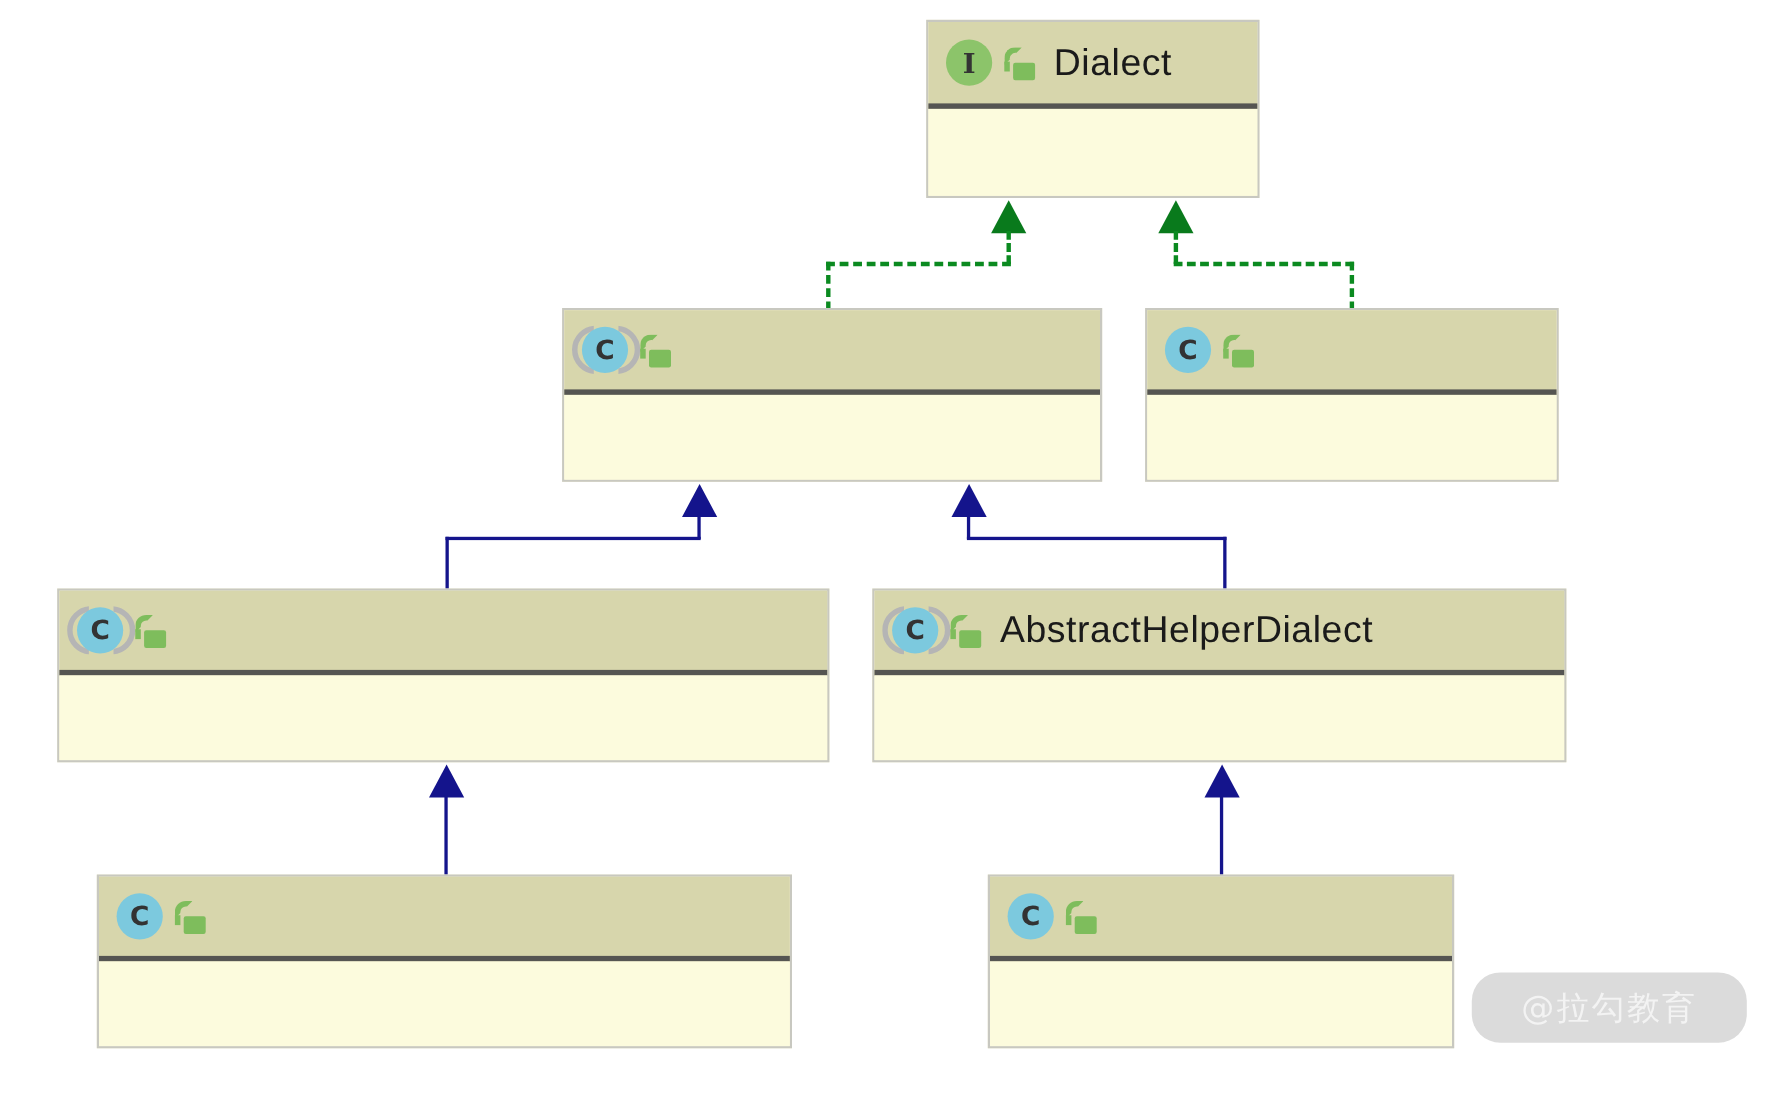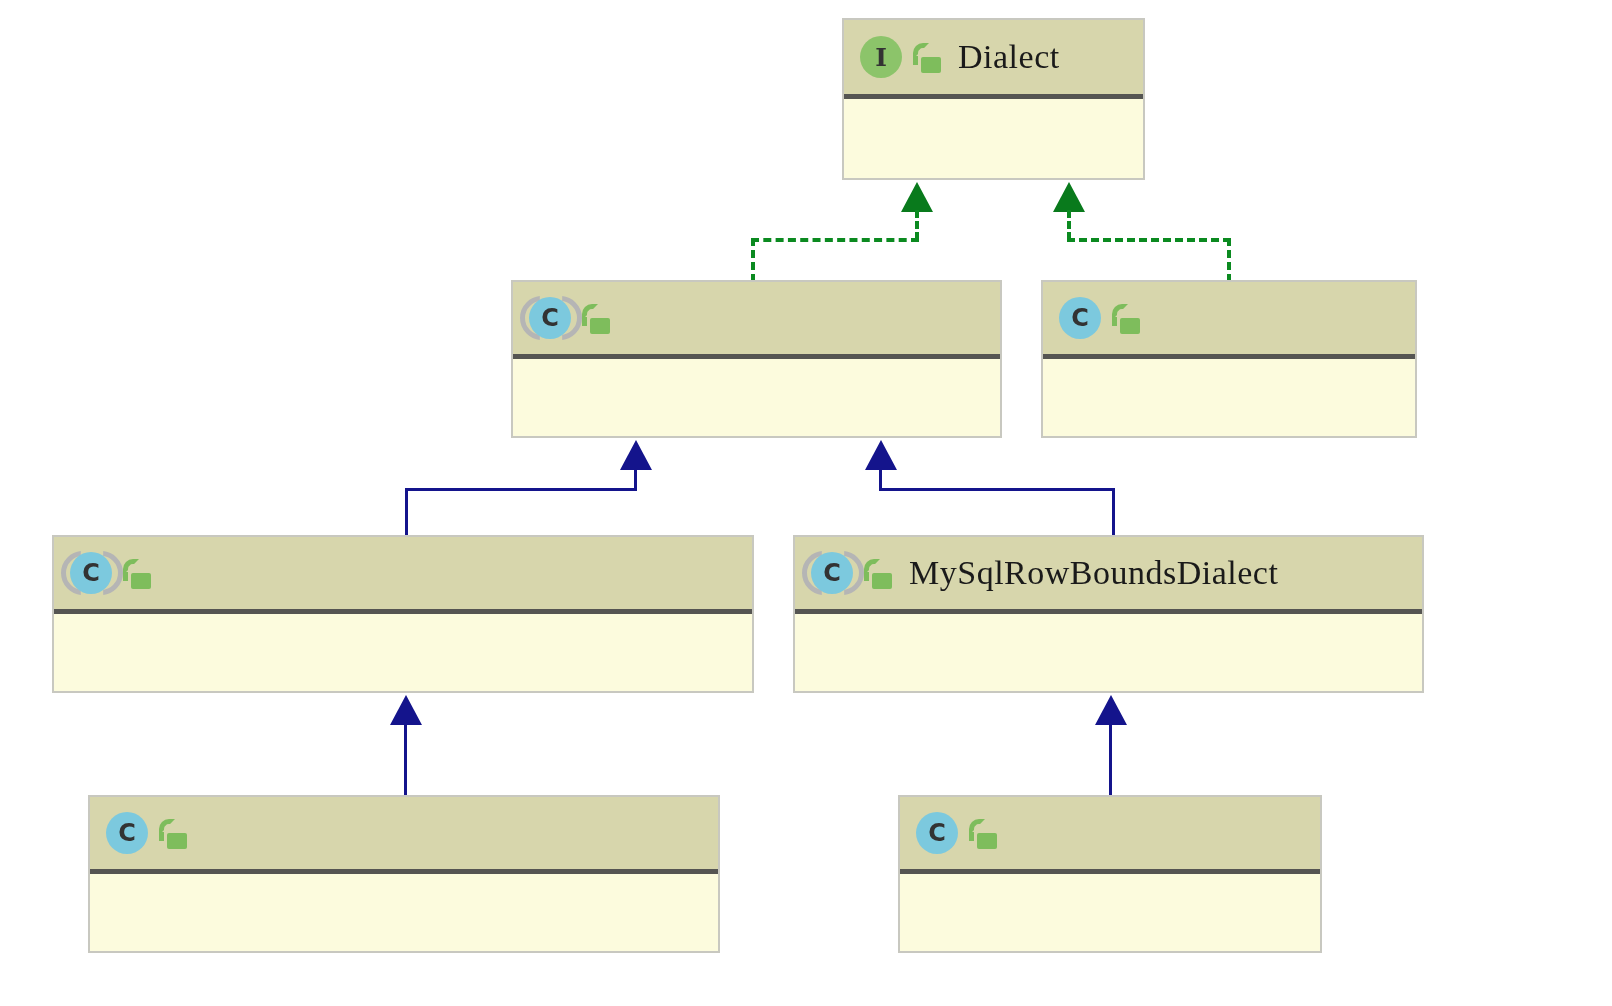--- a/index.html
+++ b/index.html
@@ -34,21 +34,21 @@
     align-items: center;
     padding-left: 14px;
     white-space: nowrap;
     overflow: hidden;
   }
   .uml-body {
     height: 50%;
     background: #fcfbdd;
   }
   .uml-title {
-    font-family: Liberation Serif, serif;
+    font-family: Liberation Sans, sans-serif;
     font-size: 34px;
     letter-spacing: 0.5px;
     color: #1a1a1a;
     margin-left: 14px;
   }
   .uml-title.accent {
     color: #1b35c8;
   }
 
   
@@ -295,21 +295,21 @@
     <div class="uml-header">
       <span class="stereo cls abstract">
         <span class="arc-l"></span>
           <span class="arc-r"></span>
         <span class="disc">C</span>
       </span>
       <span class="lock">
         <span class="shackle"></span>
           <span class="body"></span>
       </span>
-      <span class="uml-title">MySqlRowBoundsDialect</span>
+      <span class="uml-title">AbstractHelperDialect</span>
     </div>
     <div class="uml-body"></div>
   </div>
 
   <div class="uml-box" style="left:88px; top:795px; width:632px; height:158px;">
     <div class="uml-header">
       <span class="stereo cls">
         <span class="disc">C</span>
       </span>
       <span class="lock">
@@ -326,14 +326,17 @@
         <span class="disc">C</span>
       </span>
       <span class="lock">
         <span class="shackle"></span>
           <span class="body"></span>
       </span>
     </div>
     <div class="uml-body"></div>
   </div>
 
+  <div id="watermark" style="left:1338px; top:884px; width:250px; height:64px;">
+    <span>@拉勾教育</span>
+  </div>
 
 </div>
 
 </body></html>

